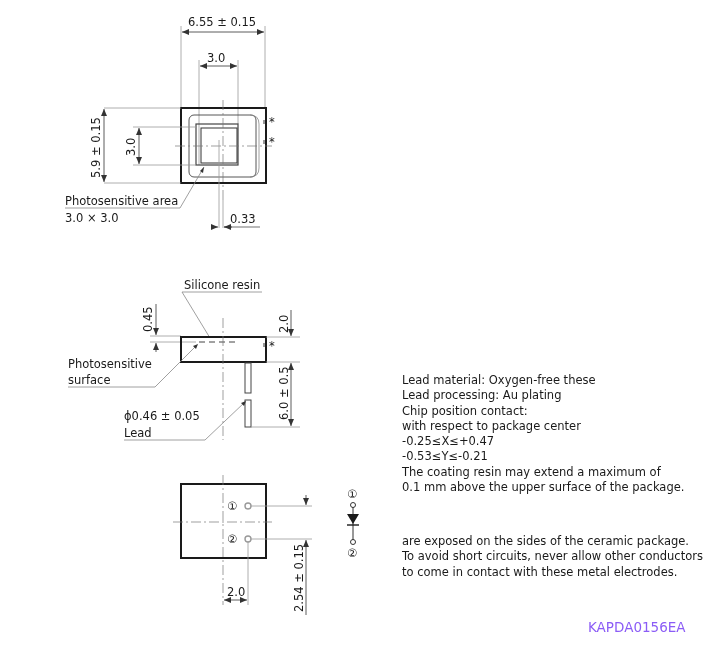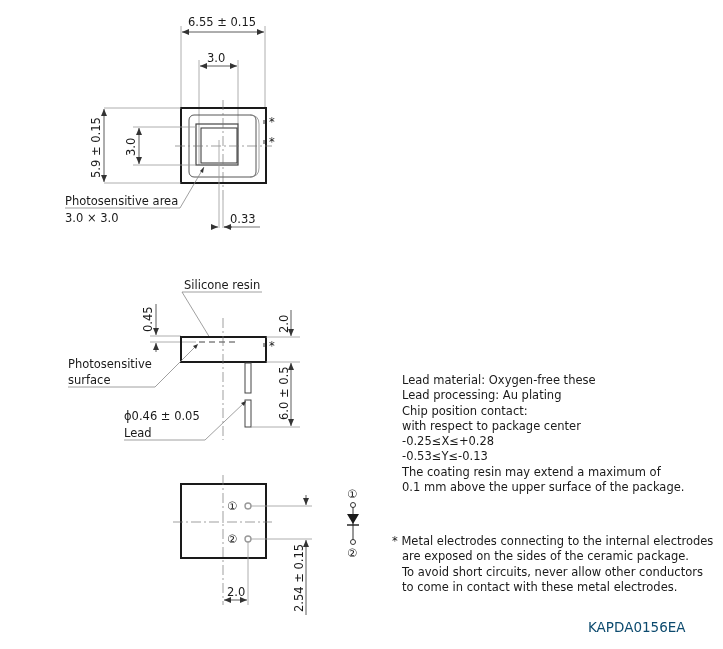--- a/index.html
+++ b/index.html
@@ -7,21 +7,21 @@
          font-family: "DejaVu Sans", sans-serif; color: #1a1a1a; }
   svg { position: absolute; left: 0; top: 0; }
   .lbl { font-family: "DejaVu Sans", sans-serif; font-size: 11.5px; fill: #1a1a1a; }
   .notes { position: absolute; left: 402px; top: 373px; width: 320px;
            font-size: 11.5px; line-height: 15.3px; color: #1a1a1a; }
   .notes div { white-space: nowrap; }
   .footnote { position: absolute; left: 392px; top: 534px; width: 330px;
               font-size: 11.5px; line-height: 15.3px; color: #1a1a1a; }
   .footnote div { white-space: nowrap; padding-left: 10px; }
   .footnote div.first { padding-left: 0; }
-  .code { position: absolute; left: 588px; top: 619px; font-size: 13.5px; color: #0c4a6e; }
+  .code { position: absolute; left: 588px; top: 619px; font-size: 13.5px; color: #8b5cf6; }
 </style>
 </head>
 <body>
 
 <svg width="723" height="649" viewBox="0 0 723 649" xmlns="http://www.w3.org/2000/svg">
   <defs>
     <marker id="arr" markerWidth="7" markerHeight="6" refX="7" refY="3" orient="auto-start-reverse" markerUnits="userSpaceOnUse">
       <path d="M0,0 L7,3 L0,6 z" fill="#333"></path>
     </marker>
   </defs>
@@ -149,26 +149,25 @@
     <circle cx="353" cy="542" r="2.5" fill="none" stroke="#333" stroke-width="1"></circle>
     <text class="lbl" x="347" y="557">②</text>
   </g>
 </svg>
 
 <div class="notes">
   <div>Lead material: Oxygen-free these</div>
   <div>Lead processing: Au plating</div>
   <div>Chip position contact:</div>
   <div>with respect to package center</div>
-  <div>-0.25≤X≤+0.28</div>
-  <div>-0.53≤Y≤-0.13</div>
+  <div>-0.25≤X≤+0.47</div>
+  <div>-0.53≤Y≤-0.21</div>
   <div>The coating resin may extend a maximum of</div>
   <div>0.1 mm above the upper surface of the package.</div>
 </div>
 
 <div class="footnote">
-  <div class="first">* Metal electrodes connecting to the internal electrodes</div>
   <div>are exposed on the sides of the ceramic package.</div>
   <div>To avoid short circuits, never allow other conductors</div>
   <div>to come in contact with these metal electrodes.</div>
 </div>
 
 <div class="code">KAPDA0156EA</div>
 
 </body></html>

